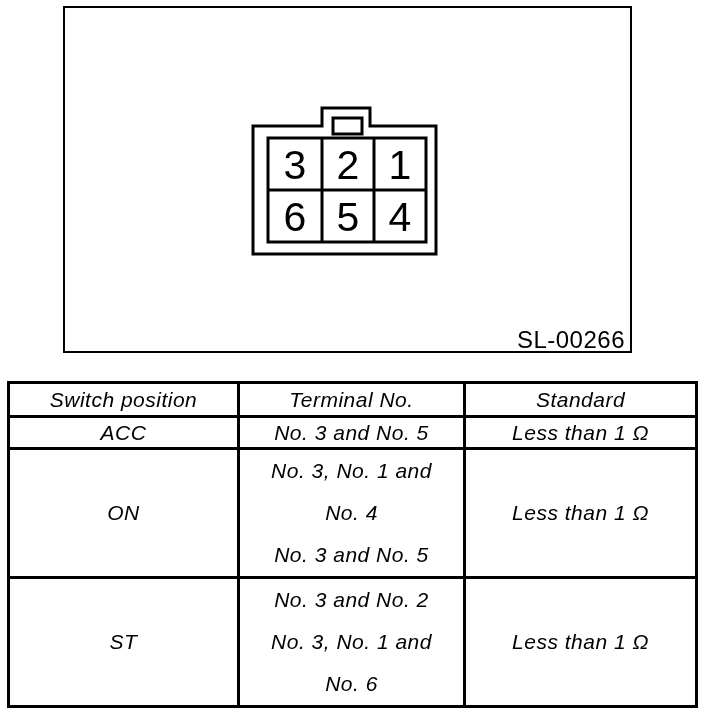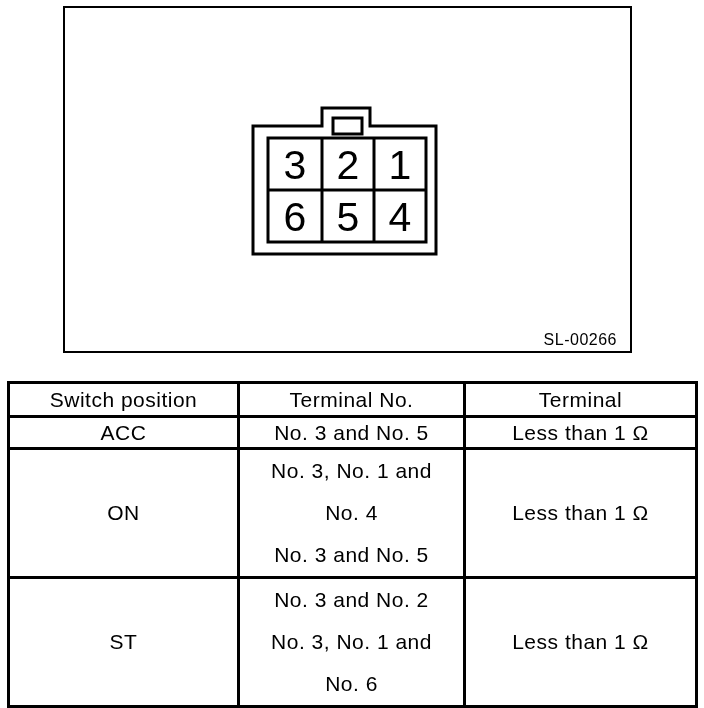--- a/index.html
+++ b/index.html
@@ -30,23 +30,23 @@
     left: 186px;
     top: 98px;
   }
   .connector-svg text {
     font-family: "Liberation Sans", sans-serif;
     font-size: 41px;
     fill: #000000;
   }
   .figure-code {
     position: absolute;
-    right: 13px;
+    right: 5px;
     bottom: 0px;
-    font-size: 16px;
+    font-size: 24px;
     letter-spacing: 0.5px;
     line-height: 22px;
   }
 
   
   .spec-table {
     position: absolute;
     left: 7px;
     top: 381px;
     width: 688px;
@@ -57,20 +57,21 @@
   .spec-table th,
   .spec-table td {
     border: 3px solid #000000;
     text-align: center;
     vertical-align: middle;
     font-weight: normal;
     font-size: 21px;
     letter-spacing: 0.5px;
     padding: 0;
     overflow: hidden;
+    font-style: italic;
   }
   .spec-table .multiline {
     white-space: pre-line;
     line-height: 42px;
   }
   .row-header  { height: 34px; }
   .row-lock    { height: 38px; }
   .row-acc     { height: 32px; }
   .row-on      { height: 96px; }
   .row-st      { height: 98px; }
@@ -106,21 +107,21 @@
 <table class="spec-table">
   <colgroup>
     <col style="width:230px">
     <col style="width:226px">
     <col style="width:232px">
   </colgroup>
   <tbody>
     <tr class="row-header">
       <th>Switch position</th>
       <th>Terminal No.</th>
-      <th>Terminal</th>
+      <th>Standard</th>
     </tr>
     <tr class="row-acc">
       <td>ACC</td>
       <td>No. 3 and No. 5</td>
       <td>Less than 1 Ω</td>
     </tr>
     <tr class="row-on">
       <td>ON</td>
       <td class="multiline">No. 3, No. 1 and
 No. 4

